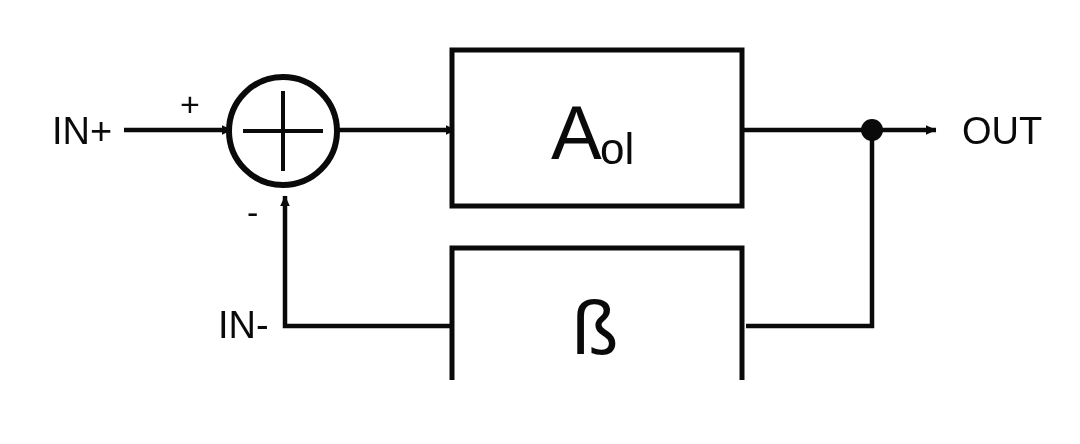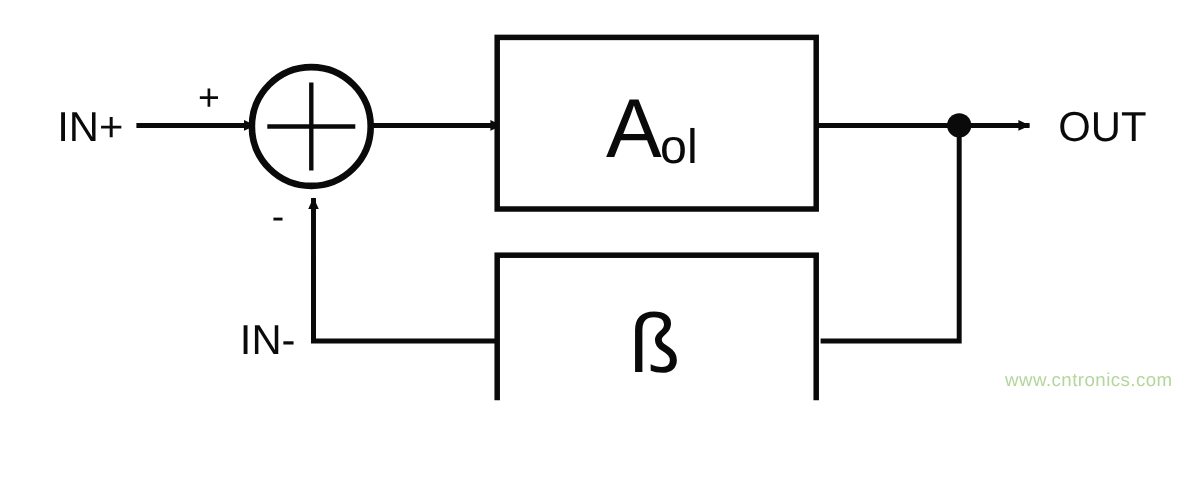--- a/index.html
+++ b/index.html
@@ -9,20 +9,21 @@
   }
   body {
     font-family: "Liberation Sans", sans-serif;
   }
   #canvas {
     position: relative;
     width: 1080px;
     height: 364px;
     background: #ffffff;
     overflow: hidden;
+    margin-top: 16px;
   }
   #diagram {
     position: absolute;
     top: 0;
     left: 0;
     width: 1080px;
     height: 444px;
   }
   .blk-label {
     font-family: "Liberation Sans", sans-serif;
@@ -93,15 +94,14 @@
     <text class="port-label" x="218" y="322">IN-</text>
 
     <text class="port-label" x="962" y="128">OUT</text>
 
     <text class="blk-label" x="551" y="143" font-size="76">A</text>
     <text class="blk-label" x="600" y="148" font-size="44">ol</text>
 
     <text class="blk-label" x="572" y="338" font-size="76">ß</text>
   </svg>
 
-  <div class="watermark" style="color: rgb(179, 214, 156);">www.cntronics.com</div>
 
 </div>
 
 </body></html>

